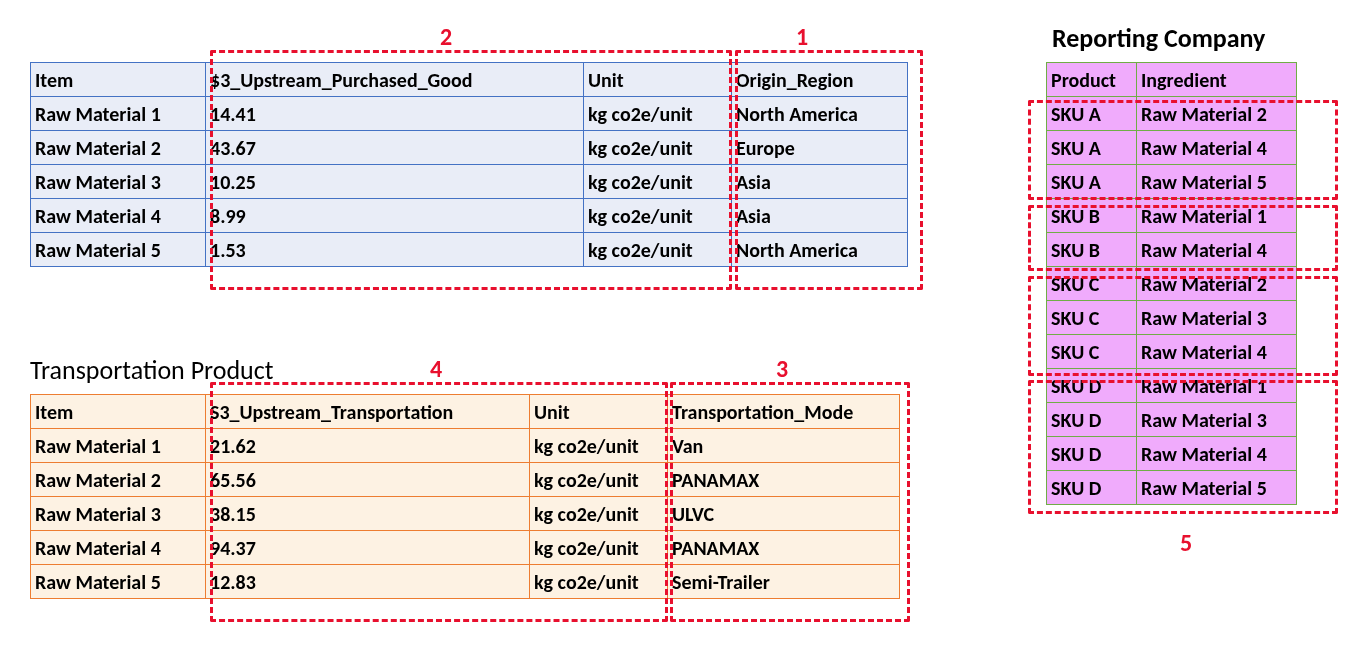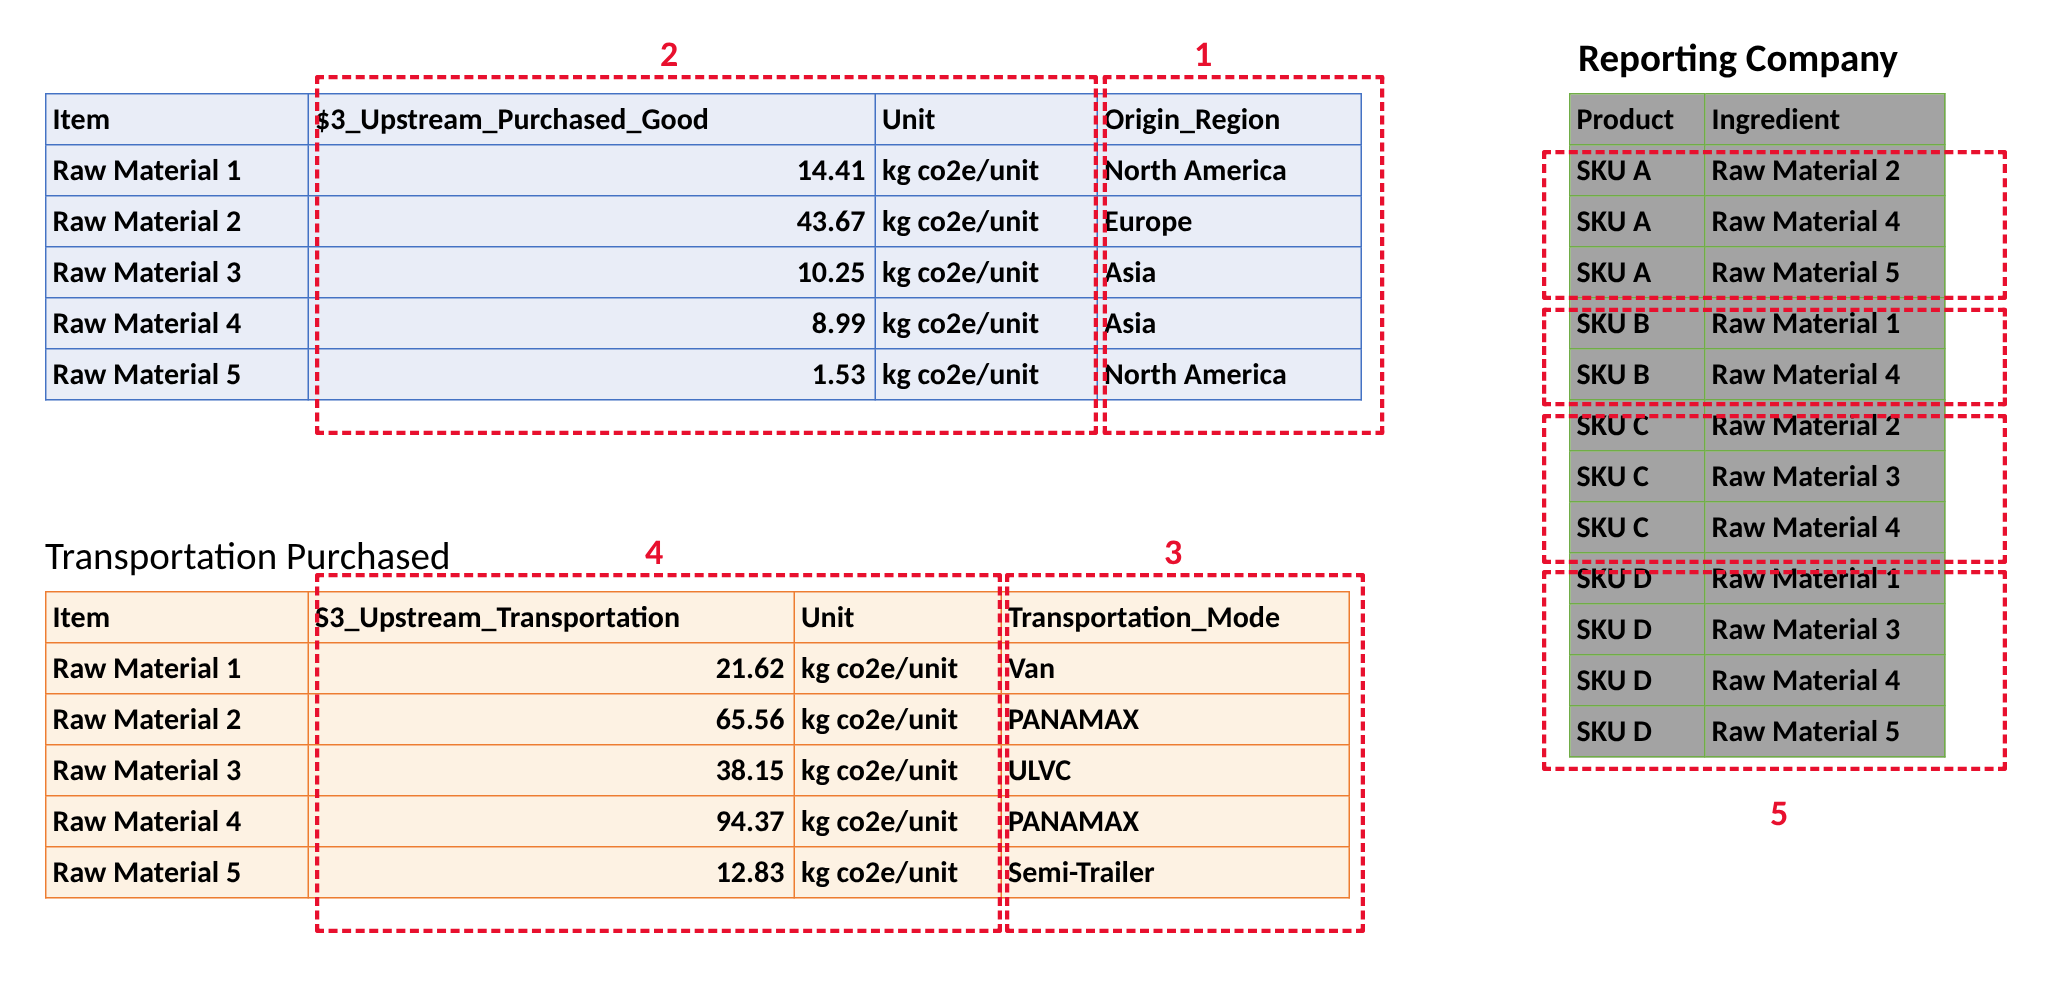--- a/index.html
+++ b/index.html
@@ -27,42 +27,42 @@
     padding: 2px 6px 2px 4px;
     height: 34px;
     vertical-align: middle;
     white-space: nowrap;
   }
   
   .tbl-blue td { border: 1px solid #4472c4; background: #e9edf7; }
   
   .tbl-orange td { border: 1px solid #ed7d31; background: #fdf2e3; }
   
-  .tbl-green td { border: 1px solid #70ad47; background: #a3a3a3; }
-  .num { text-align: right; }
+  .tbl-green td { border: 1px solid #70ad47; background: #f0abfc; }
+  .num { }
   
   .dash {
     position: absolute;
     border: 3px dashed #e8102e;
     border-radius: 2px;
     pointer-events: none;
   }
   .ann-label {
     position: absolute;
     color: #e8102e;
     font-weight: 700;
     font-size: 24px;
     pointer-events: none;
   }
 </style>
 </head>
 <body>
 
 <div class="section-title" style="left:30px; top:22px;margin-top:38px;">Purchased Goods Supplier</div>
-<div class="section-title" style="left:30px; top:354px;">Transportation Purchased</div>
+<div class="section-title" style="left:30px; top:354px;">Transportation Product</div>
 <div class="section-title" style="left:1052px; top:22px;font-weight:bold;">Reporting Company</div>
 
 <table class="tbl-blue" style="left:30px; top:62px;">
   <tbody>
       <tr>
     <td style="width:175px;">Item</td>
     <td style="width:378px;">$3_Upstream_Purchased_Good</td>
     <td style="width:148px;">Unit</td>
     <td style="width:176px;">Origin_Region</td>
   </tr>

